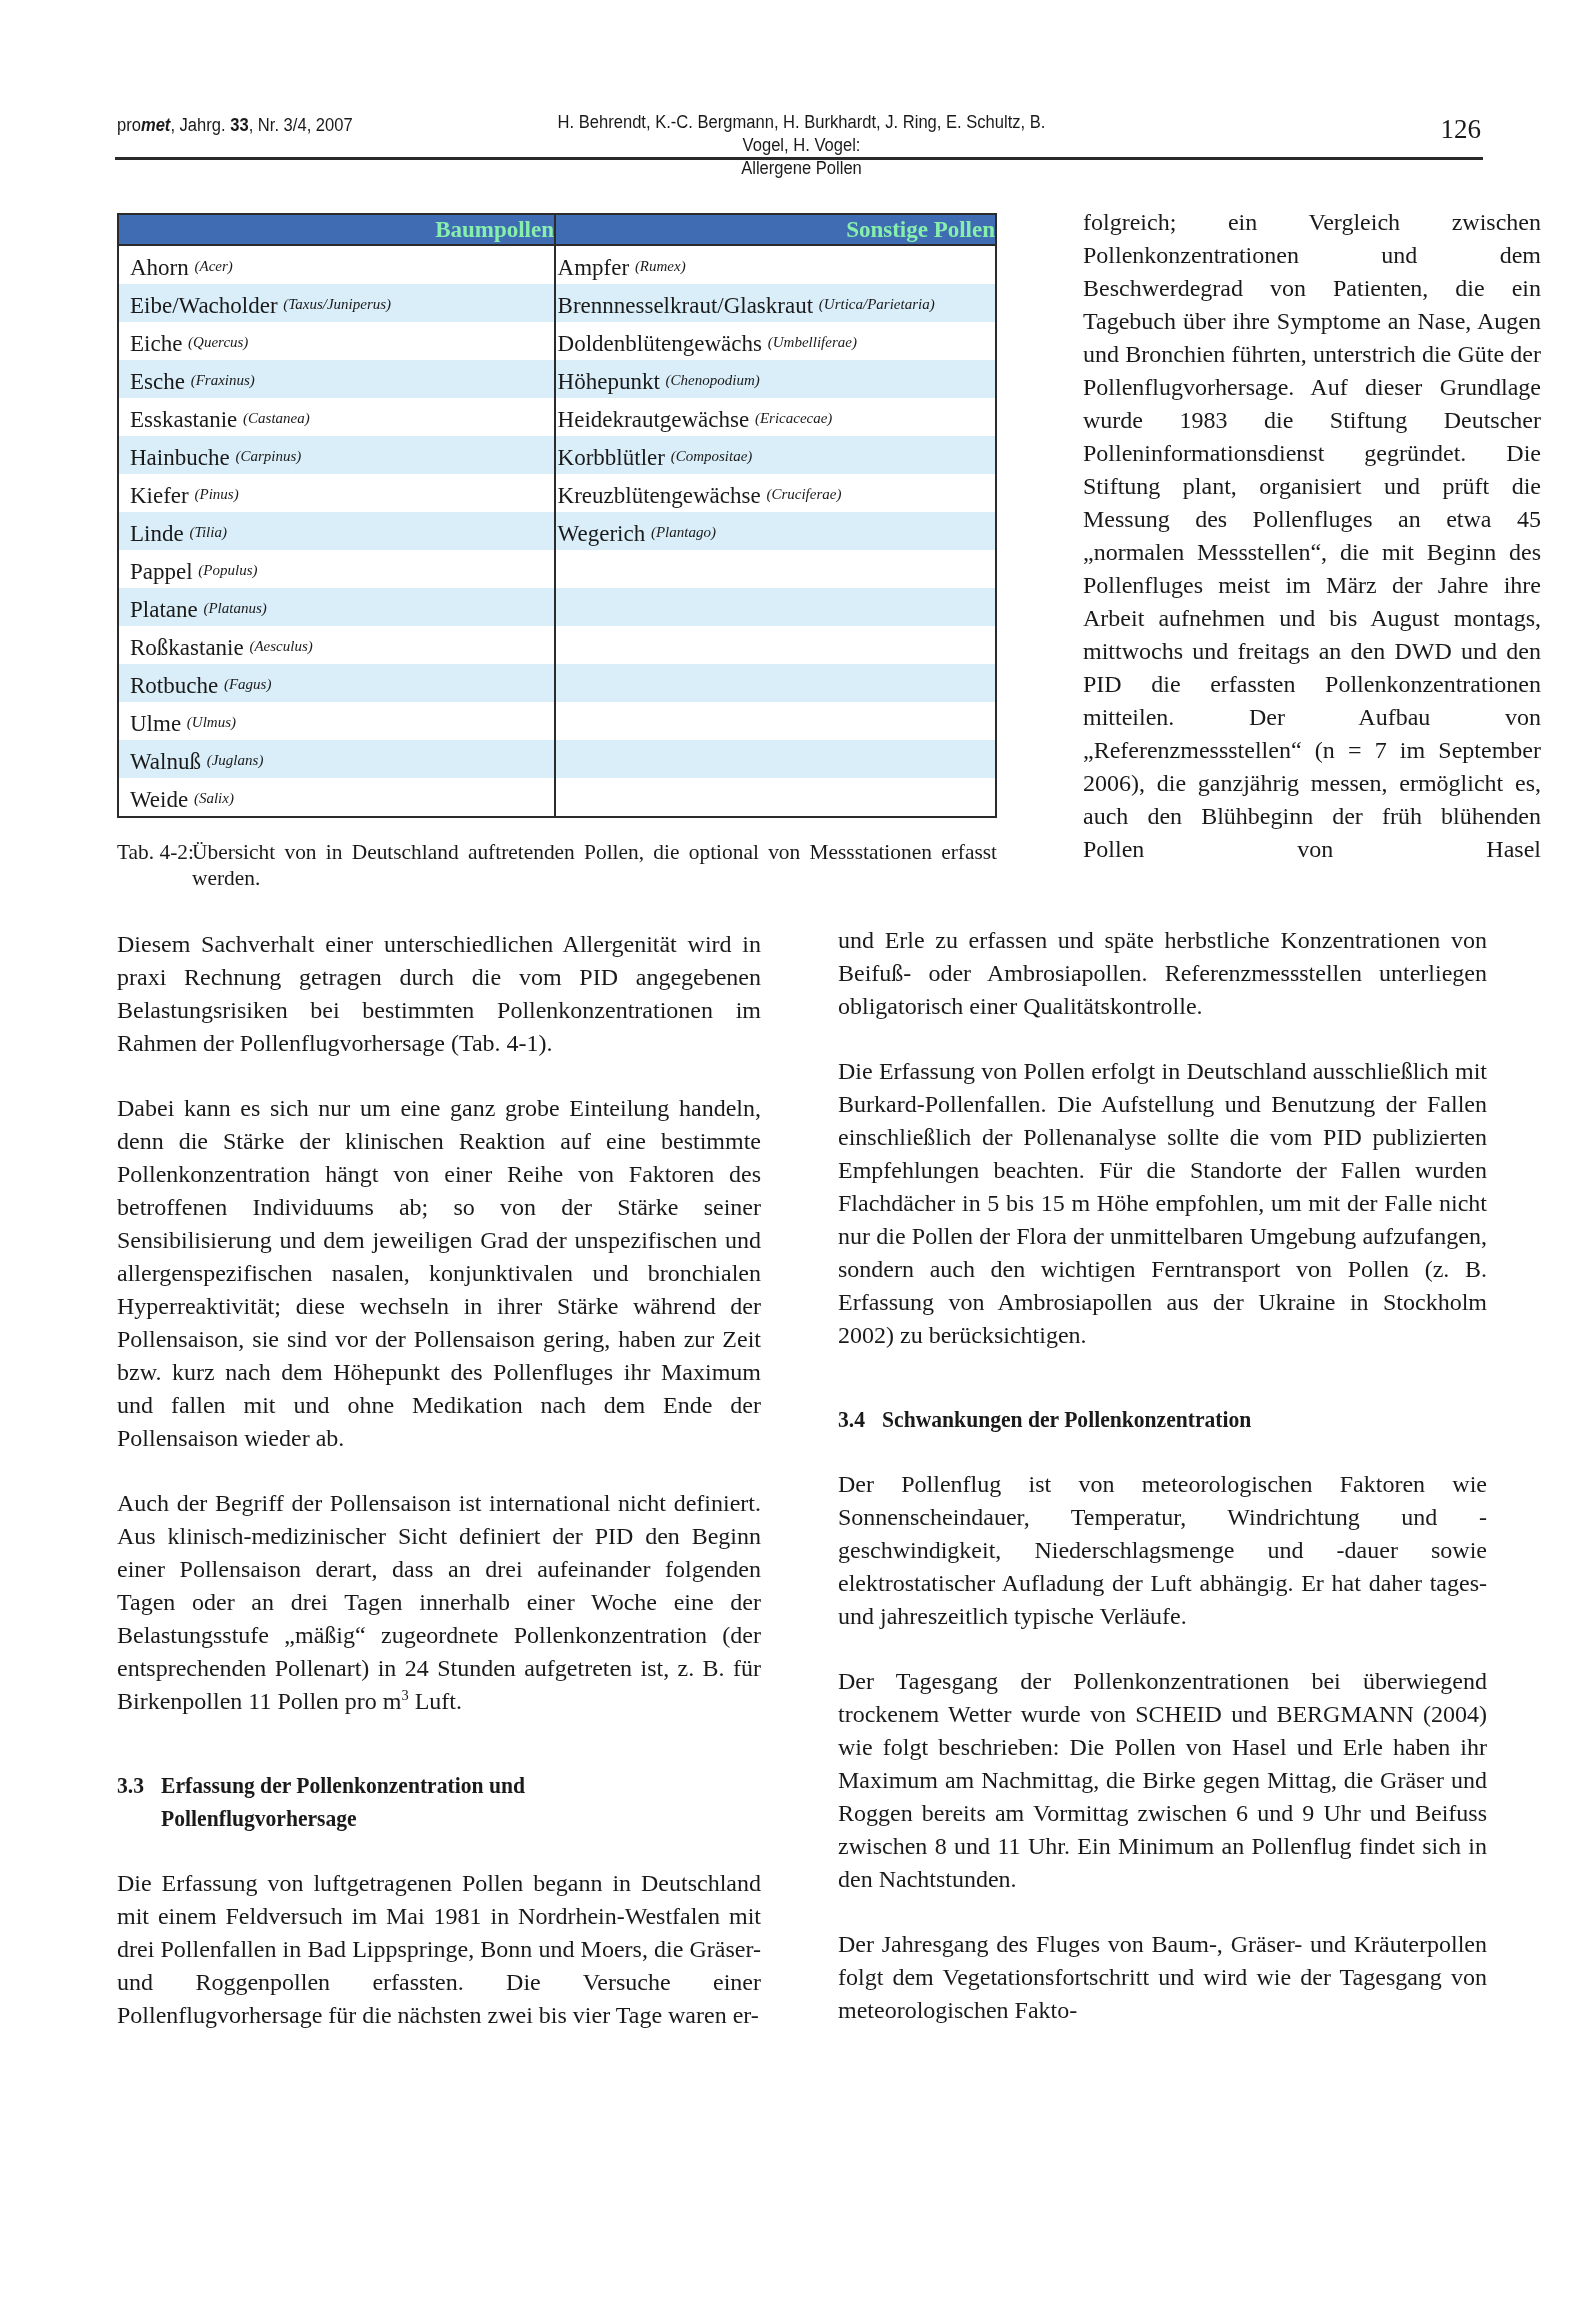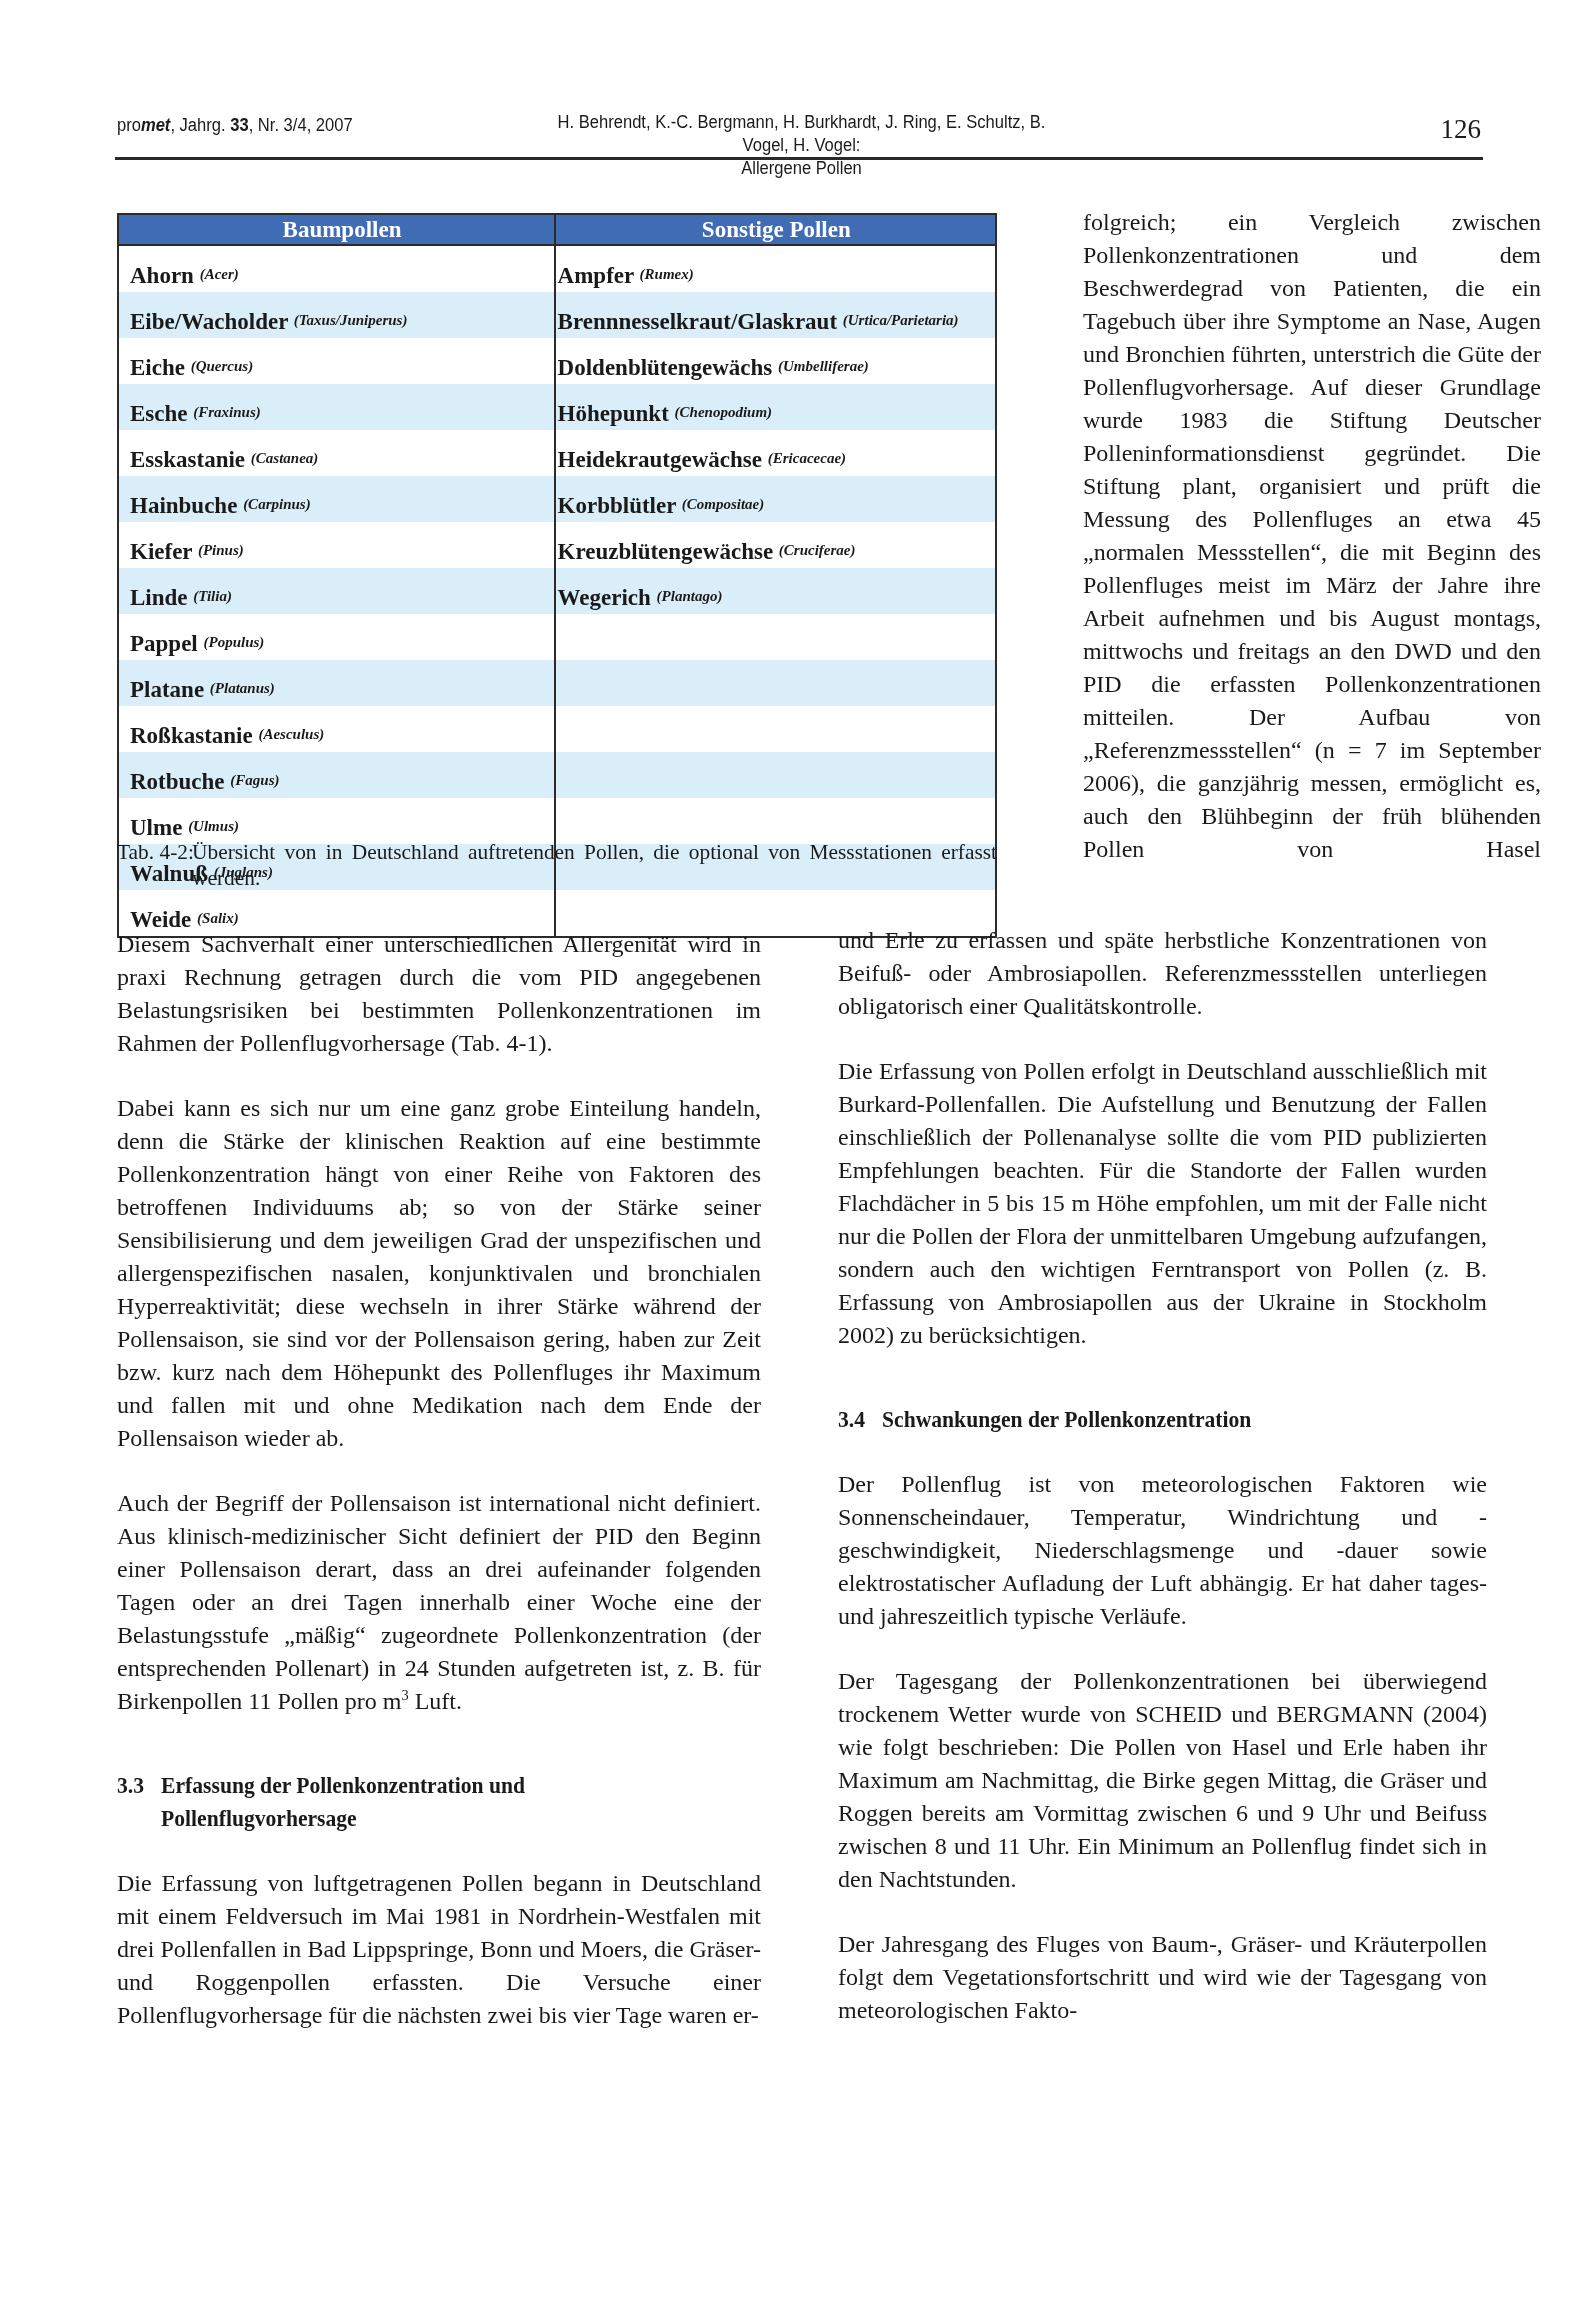--- a/index.html
+++ b/index.html
@@ -10,22 +10,22 @@
   
   #hdr-left { position: absolute; left: 117px; top: 115px; font-size: 18px; transform: scaleX(0.92); transform-origin: left; }
   #hdr-left .it { font-style: italic; font-weight: bold; }
   #hdr-left .b { font-weight: bold; }
   #hdr-center { position: absolute; left: 516px; width: 571px; top: 111px; text-align: center; font-size: 18px; line-height: 23px; transform: scaleX(0.92); transform-origin: center; }
   #hdr-page { position: absolute; right: 105px; top: 106px; font-size: 27px; margin-top: 8px; }
   #hdr-rule { position: absolute; left: 115px; right: 103px; top: 157px; height: 3.2px; background: #2a2a2a; }
 
   
   #pollen-table { position: absolute; left: 117px; top: 213px; width: 880px; border: 2.4px solid #2b2b2b; border-collapse: collapse; }
-  #pollen-table th { background: #3f6cb3; color: #ffffff; font-weight: bold; text-align: center; font-size: 23px; height: 29px; padding: 0 0 0 11px; line-height: 29px; border-bottom: 2.4px solid #2b2b2b; margin-top: 33px; }
-  #pollen-table td { font-size: 23px; height: 33px; padding: 12px 0 0 11px; line-height: 33px; white-space: nowrap; font-weight: bold; }
+  #pollen-table th { background: #3f6cb3; color: #86efac; font-weight: bold; text-align: right; font-size: 23px; height: 29px; padding: 0 0 0 11px; line-height: 29px; border-bottom: 2.4px solid #2b2b2b; margin-top: 33px; }
+  #pollen-table td { font-size: 23px; height: 33px; padding: 4px 0 0 11px; line-height: 33px; white-space: nowrap; }
   #pollen-table th.c1, #pollen-table td.c1 { width: 424px; border-right: 2.4px solid #2b2b2b; }
   #pollen-table th.c2, #pollen-table td.c2 { padding-left: 1.6px; }
   #pollen-table tr:nth-child(even) td { background: #d9eef9; }
   #pollen-table .lat { font-style: italic; font-size: 15px; vertical-align: 4px; }
 
   
   #caption { position: absolute; left: 117px; top: 839px; width: 880px; font-size: 21.4px; line-height: 26px; }
   #caption .lbl { position: absolute; left: 0; top: 0; }
   #caption .txt { margin-left: 75px; display: block; text-align: justify; }
 

